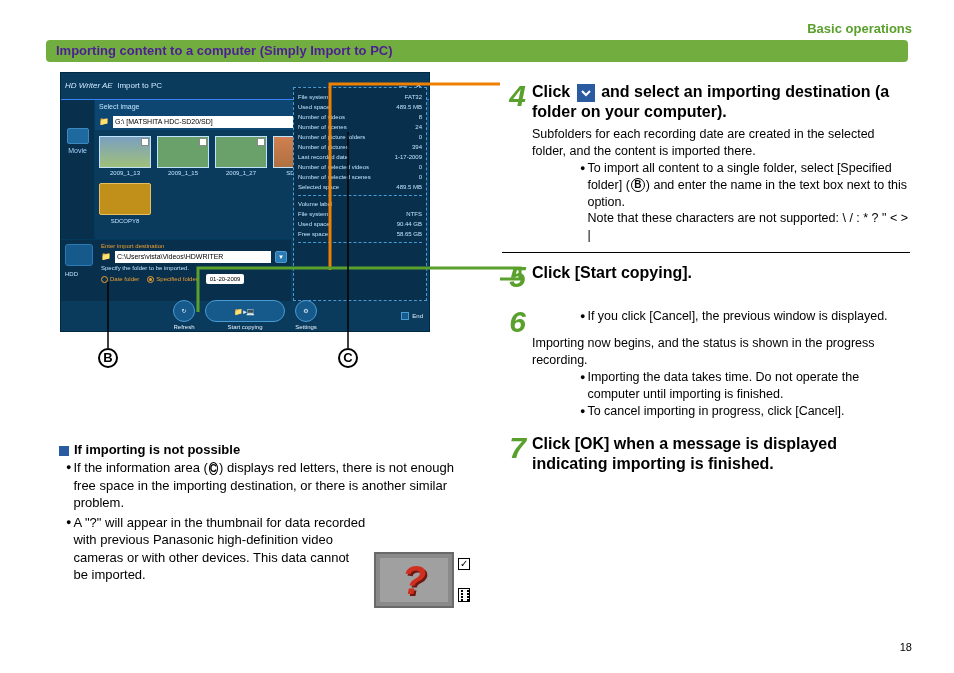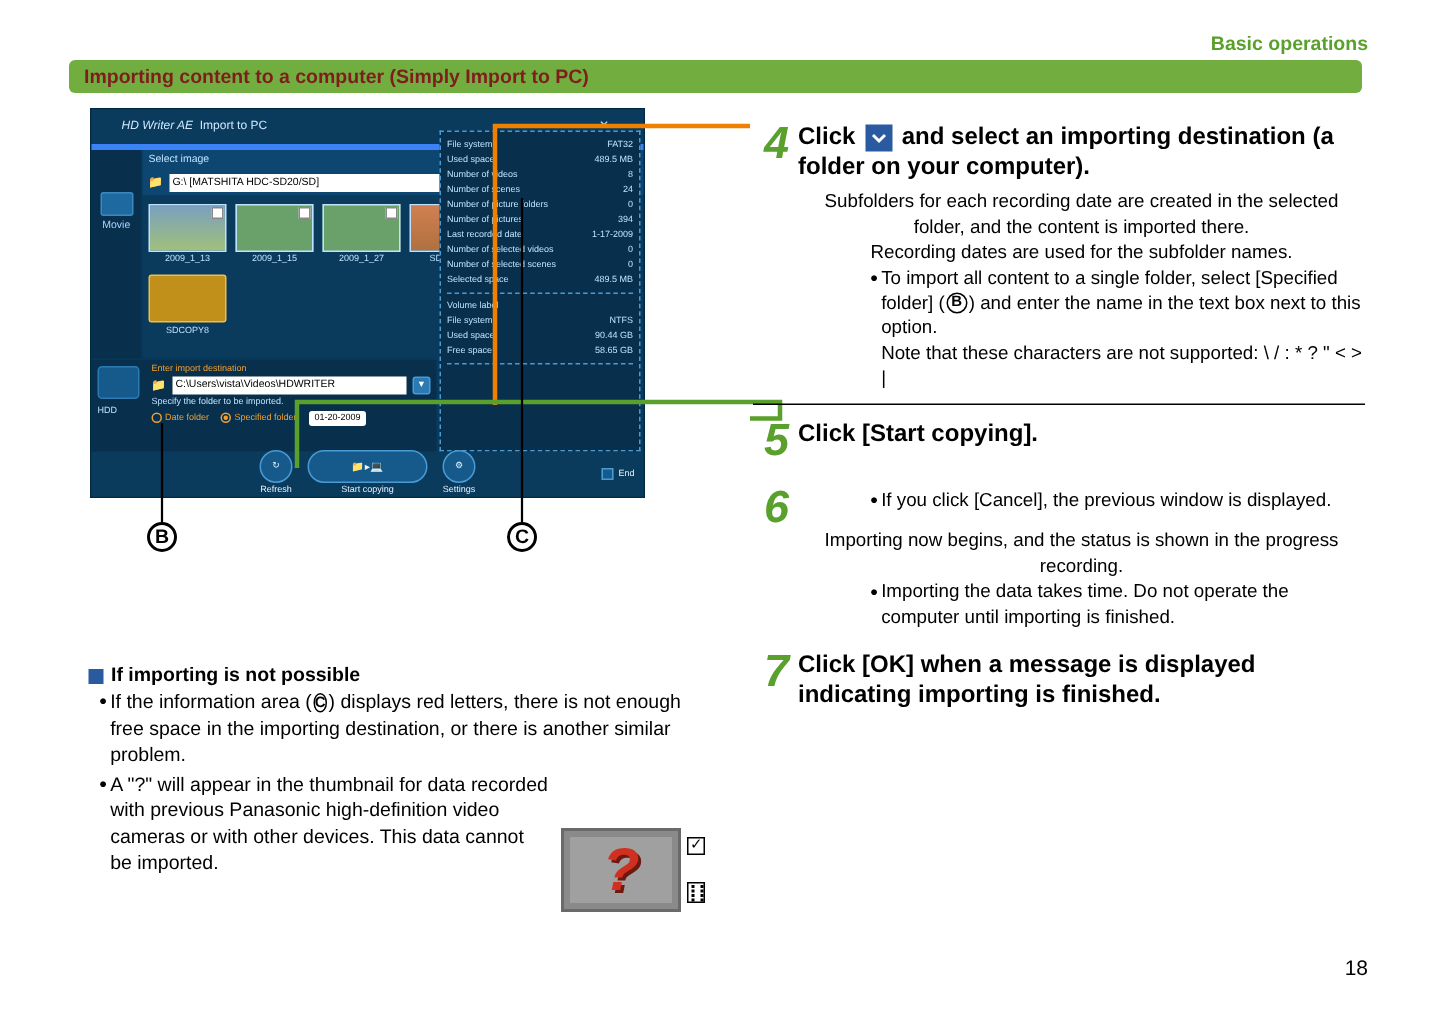--- a/index.html
+++ b/index.html
@@ -22,51 +22,51 @@
     font-size: 13px;
   }
   .green-bar {
     position: absolute;
     top: 40px;
     left: 46px;
     width: 862px;
     height: 22px;
     background: #72ae3f;
     border-radius: 4px;
-    color: #7f1d1d;
+    color: #4c1d95;
     font-weight: bold;
     font-size: 13px;
     padding-left: 10px;
     line-height: 22px;
   }
   .page-number {
     position: absolute;
     bottom: 18px;
     right: 42px;
-    font-size: 14px;
+    font-size: 11px;
   }
   
   .app-screenshot {
     position: absolute;
     top: 72px;
     left: 60px;
     width: 370px;
     height: 260px;
     background: #0a3a5c;
     border: 1px solid #002a44;
     font-size: 8px;
     color: #cfe8ff;
   }
   .app-titlebar {
     height: 27px;
     background: #0a3a5c;
-    border-bottom: 4px solid #3b82f6;
+    border-bottom: 1px solid #3b82f6;
     display: flex;
     align-items: center;
-    padding: 0 20px;
+    padding: 0 4px;
     justify-content: space-between;
   }
   .app-titlebar .ttl { font-style: italic; }
   .app-body { display: flex; height: calc(100% - 44px); }
   .app-left-tab {
     width: 34px;
     background: #08304c;
     border-right: 1px solid #003a5c;
     color: #a7d3ff;
     writing-mode: horizontal-tb;
@@ -166,21 +166,21 @@
   .steps { position:absolute; top:82px; left:502px; width:408px; }
   .step { display:flex; gap:6px; margin-bottom:8px; }
   .step-num { color:#5aa02c; font-size:30px; font-weight:bold; font-style:italic; line-height:0.9; min-width:24px; text-align:right;}
   .step-body { flex:1; }
   .step-title { font-weight:bold; font-size:16px; line-height:1.25; margin-bottom:4px; }
   .step-title .dd-icon {
     display:inline-flex; width:18px;height:18px; background:#2a5aa0; color:#fff; align-items:center;justify-content:center;
     vertical-align:middle; margin:0 2px;
   }
   .step-title .dd-icon svg { width:10px;height:10px;}
-  .step-desc { font-size:12.5px;text-align:center; }
+  .step-desc { font-size:12.5px; }
   .step-bul { display:flex; font-size:12.5px;margin-left:48px; }
   .step-bul::before { content:"●"; font-size:9px; margin-right:2px; line-height:17px;}
   .step-sep { border:none; border-top:1px solid #000; margin:6px 0 10px; }
   .step-bul .inline-circ { vertical-align:text-bottom;}
 </style>
 </head>
 <body>
 
 <div class="header-category">Basic operations</div>
 <div class="green-bar">Importing content to a computer (Simply Import to PC)</div>
@@ -379,21 +379,20 @@
     <div class="step-num">4</div>
     <div class="step-body">
       <div class="step-title">
         <span>Click </span><span class="dd-icon">
             <svg viewBox="0 0 10 10">
               <path d="M1 3 L5 7 L9 3" stroke="#fff" stroke-width="2" fill="none"></path>
             </svg>
           </span><span> and select an importing destination (a folder on your computer).</span>
       </div>
       <div class="step-desc">Subfolders for each recording date are created in the selected folder, and the content is imported there.</div>
-      <div class="step-desc">Recording dates are used for the subfolder names.</div>
       <div class="step-bul">
           <div><span>To import all content to a single folder, select [Specified folder] (</span><span class="inline-circ">B</span><span>) and enter the name in the text box next to this option.</span><br><span>Note that these characters are not supported: \ / : * ? " &lt; &gt; |</span></div>
         </div>
     </div>
   </div>
   <hr class="step-sep">
   <div class="step">
     <div class="step-num">5</div>
     <div class="step-body">
       <div class="step-title">Click [Start copying].</div>
@@ -404,20 +403,23 @@
     <div class="step-num">6</div>
     <div class="step-body">
       <div class="step-bul">
           <div>If you click [Cancel], the previous window is displayed.</div>
         </div>
       <div style="height:10px;"></div>
       <div class="step-desc">Importing now begins, and the status is shown in the progress recording.</div>
       <div class="step-bul">
           <div>Importing the data takes time. Do not operate the computer until importing is finished.</div>
         </div>
+      <div class="step-bul">
+          <div>To cancel importing in progress, click [Cancel].</div>
+        </div>
     </div>
   </div>
   <div style="height:6px;"></div>
   <div class="step">
     <div class="step-num">7</div>
     <div class="step-body">
       <div class="step-title">Click [OK] when a message is displayed indicating importing is finished.</div>
     </div>
   </div>
 </div>

